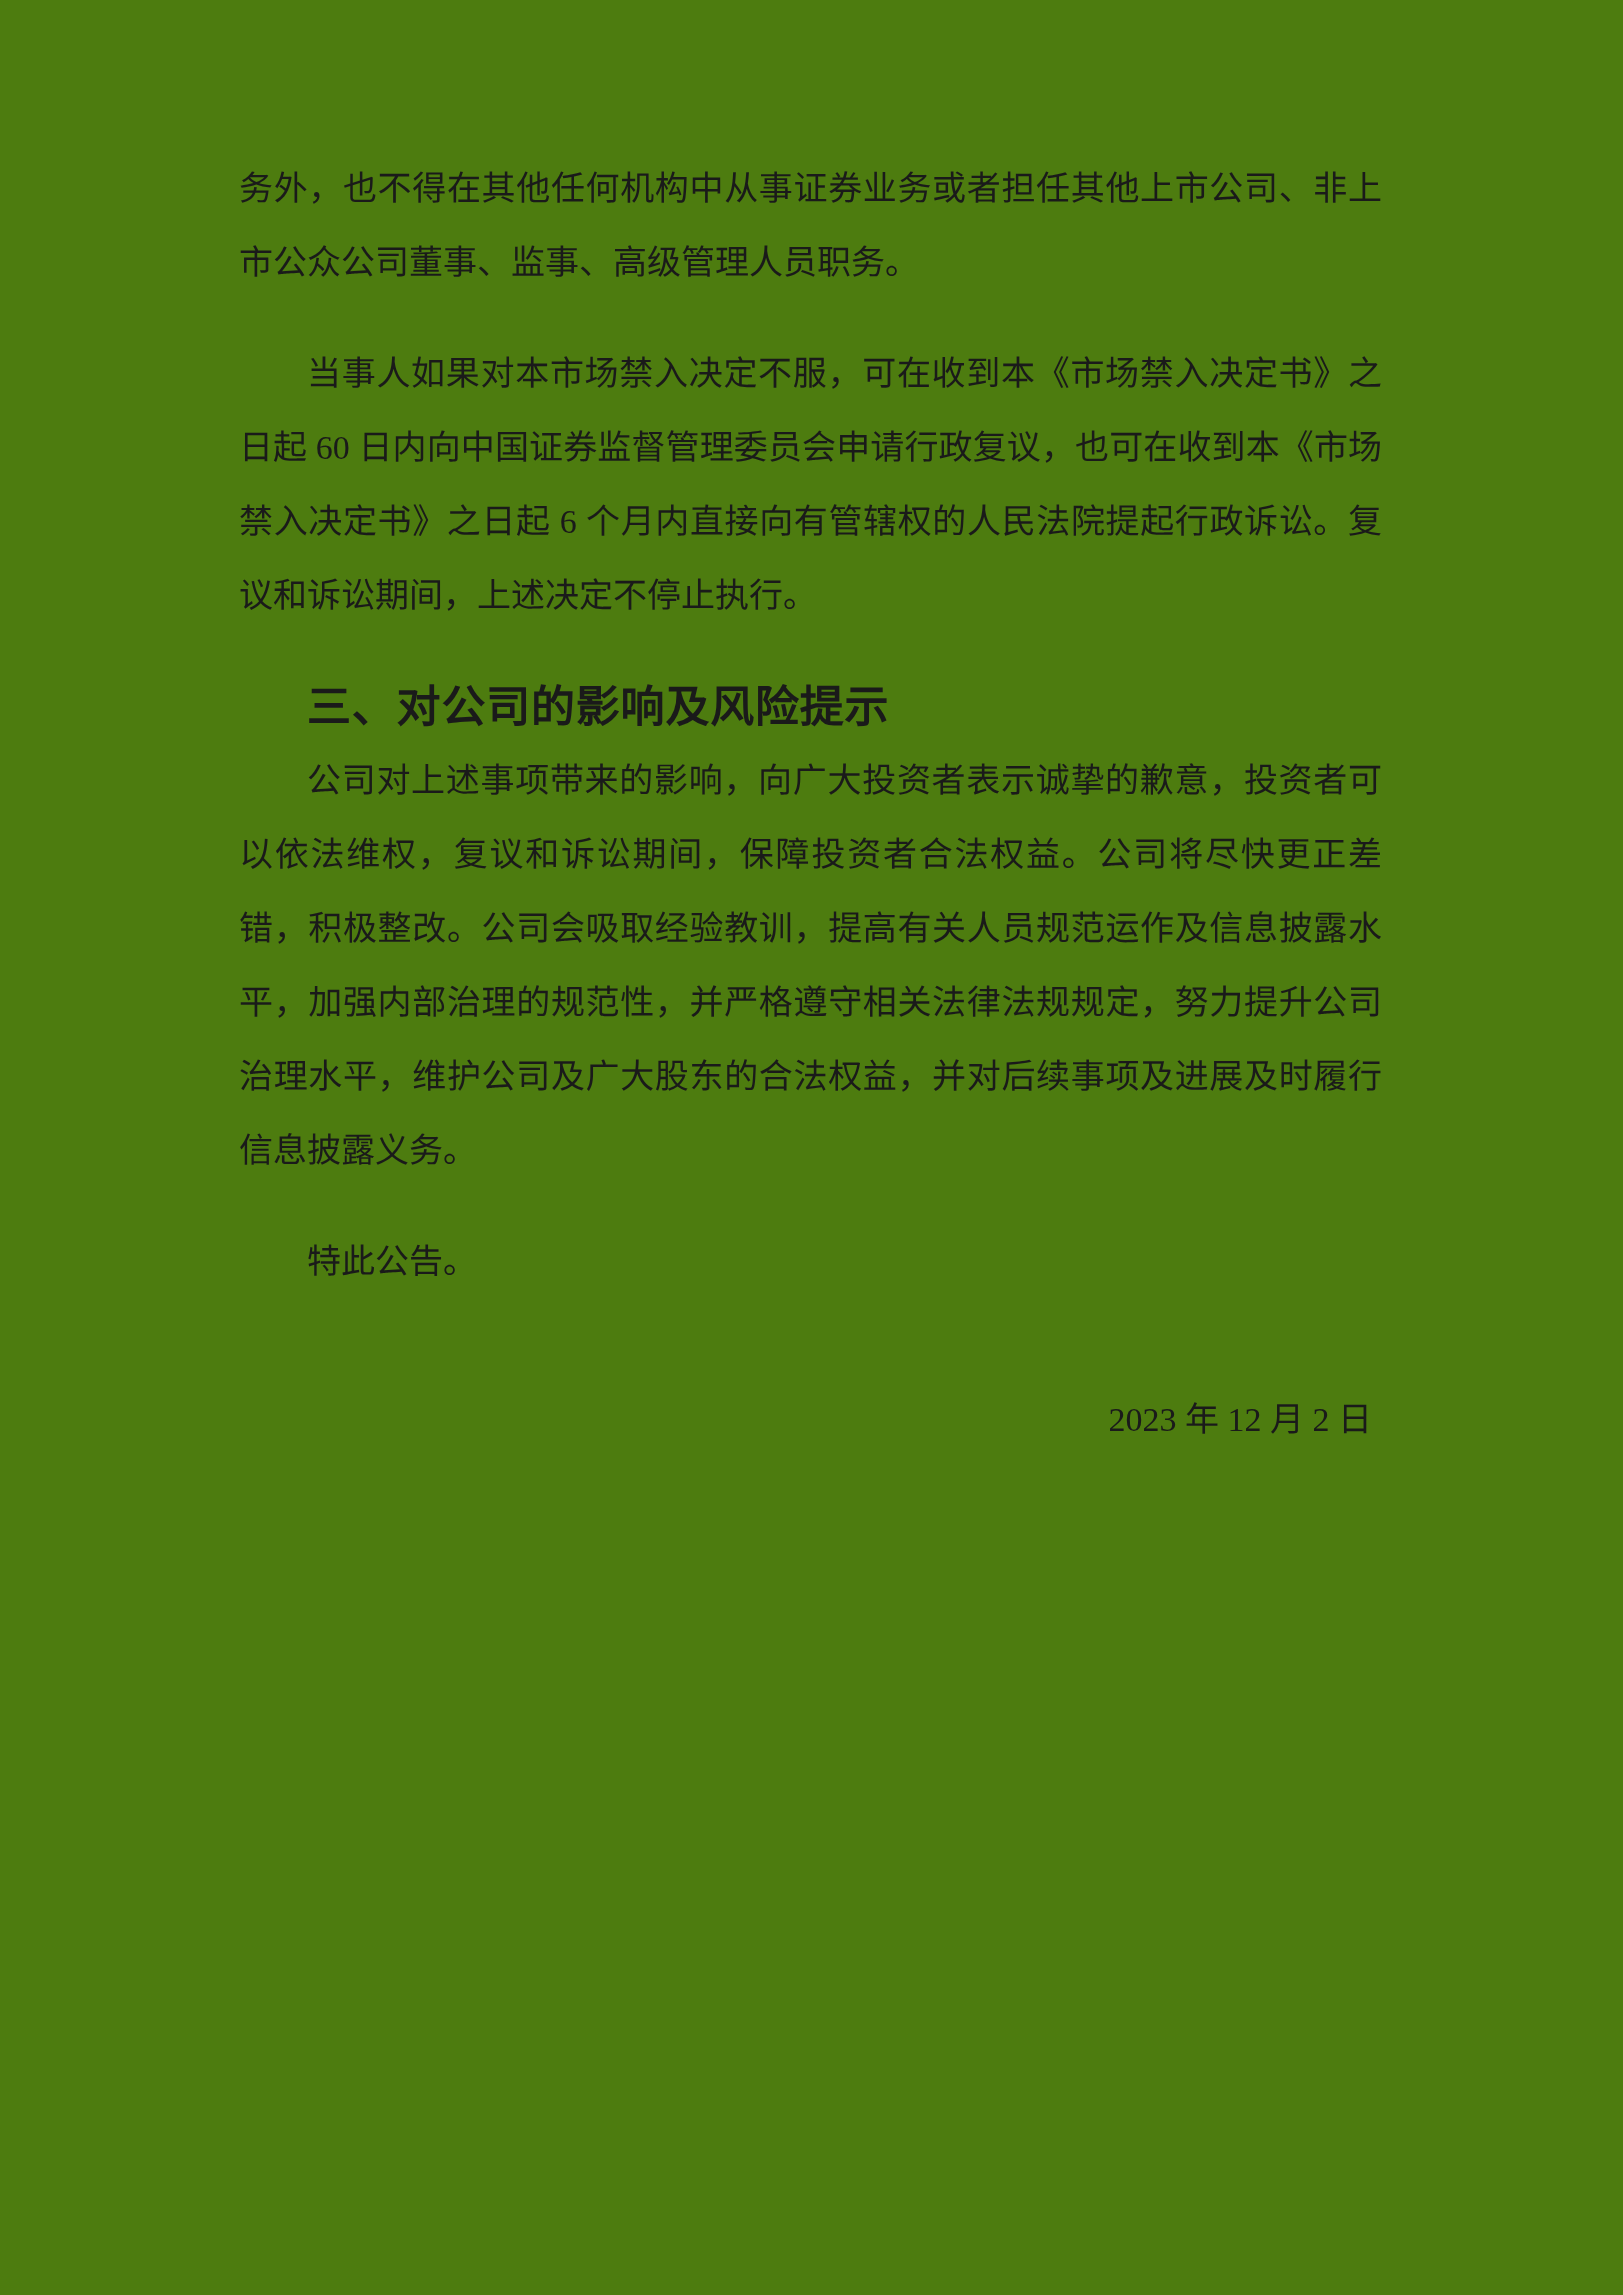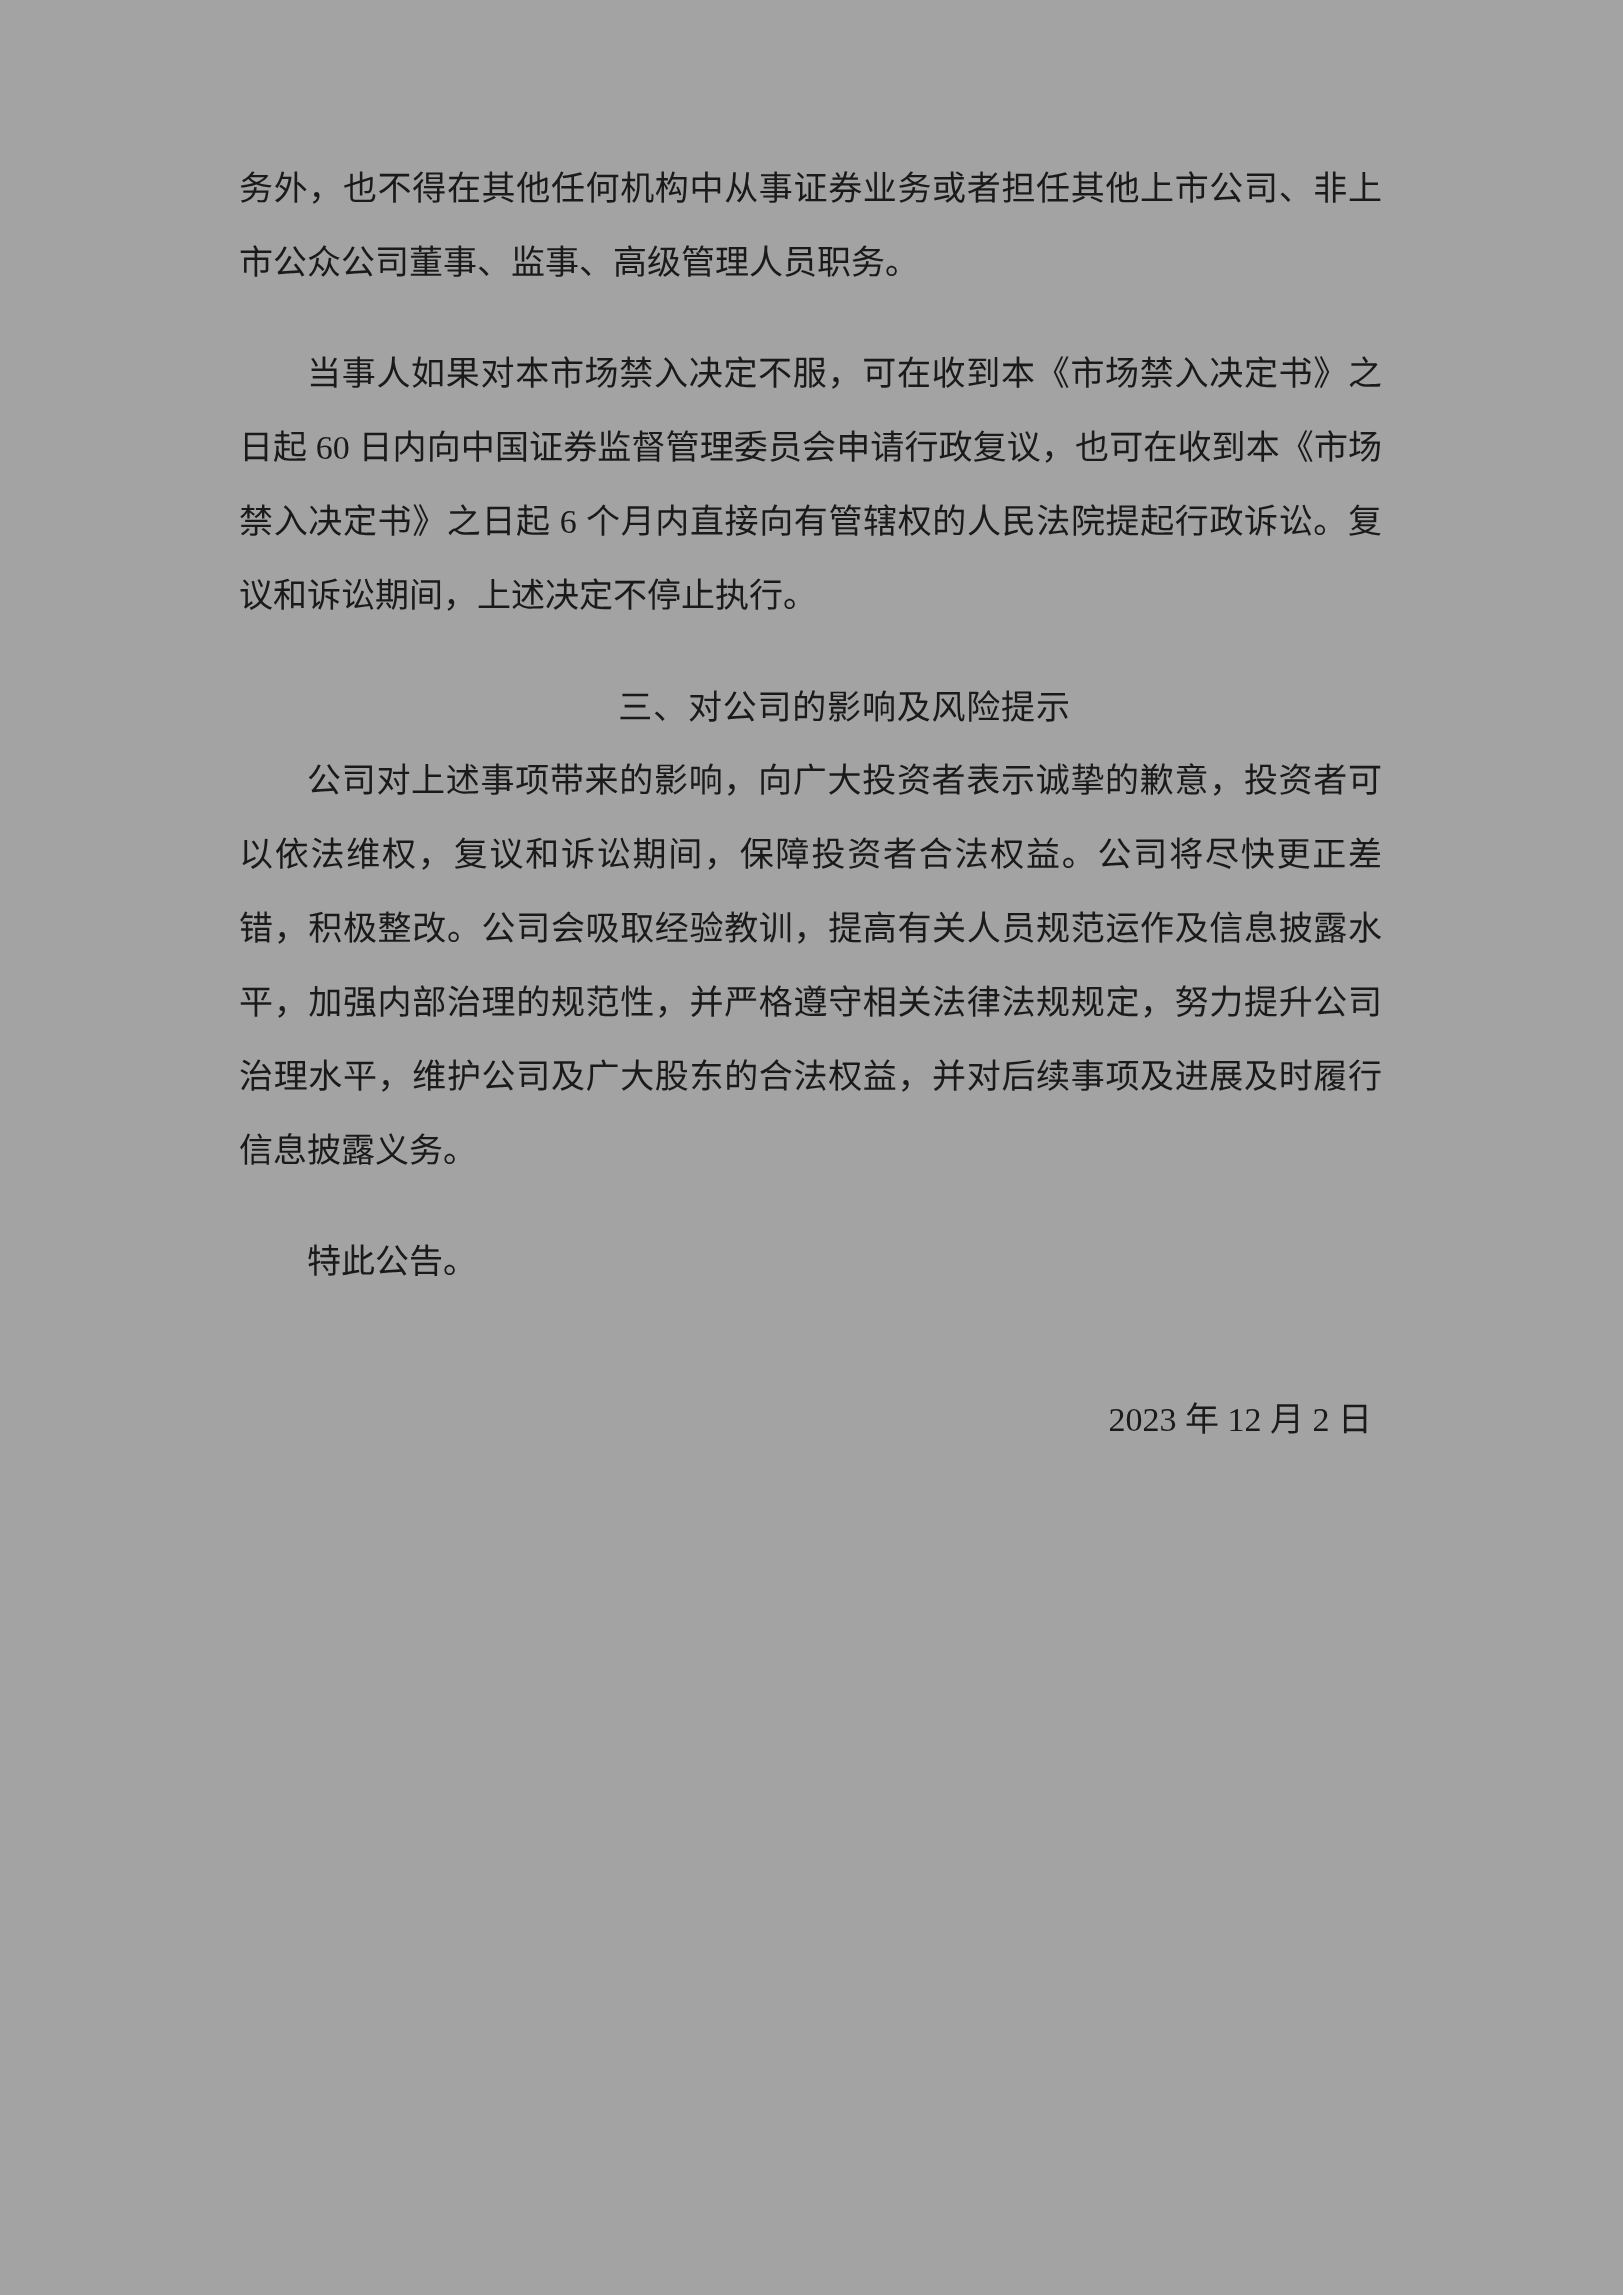--- a/index.html
+++ b/index.html
@@ -5,21 +5,21 @@
 <style>
   html, body {
     margin: 0;
     padding: 0;
     background: #ffffff;
   }
   .page {
     position: relative;
     width: 1623px;
     height: 2295px;
-    background: #a3a3a3;
+    background: #4d7c0f;
     margin: 0 auto;
     overflow: hidden;
     font-family: "Liberation Serif", "DejaVu Serif", serif;
     color: #1a1a1a;
   }
   .content {
     position: absolute;
     left: 239px;
     top: 152px;
     width: 1143px;
@@ -38,25 +38,25 @@
   }
   
   p.body.no-indent {
     text-indent: 0;
   }
   p.spacer-after {
     margin-bottom: 37px;
   }
   h2.section-heading {
     margin: 0;
-    font-size: 34px;
+    font-size: 44px;
     line-height: 74px;
-    font-weight: normal;
+    font-weight: bold;
     text-indent: 68px;
-    text-align: center;
+    text-align: left;
     font-family: "Liberation Sans", "DejaVu Sans", sans-serif;
     letter-spacing: 0.8px;
   }
   .sig-block {
     margin-top: 73px;
     text-align: right;
     font-size: 34px;
     line-height: 95px;
     font-family: "Liberation Serif", "DejaVu Serif", serif;
   }

